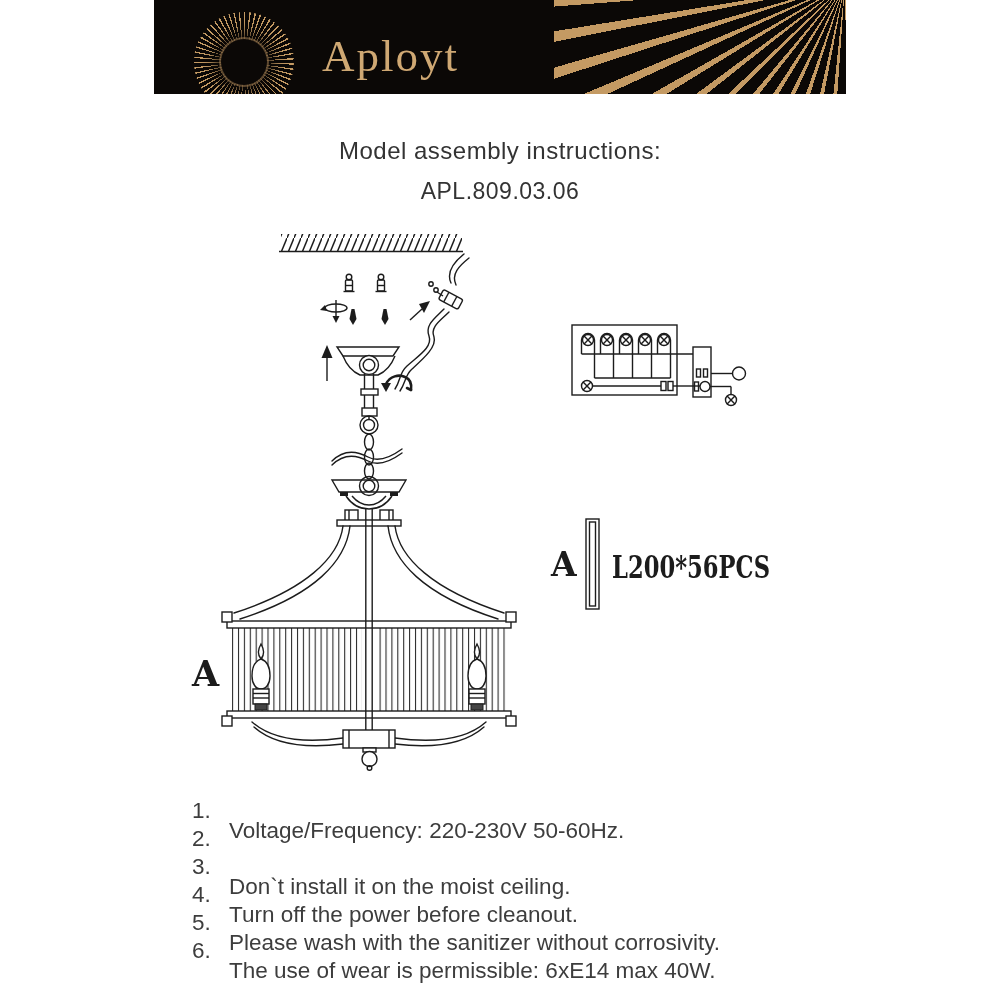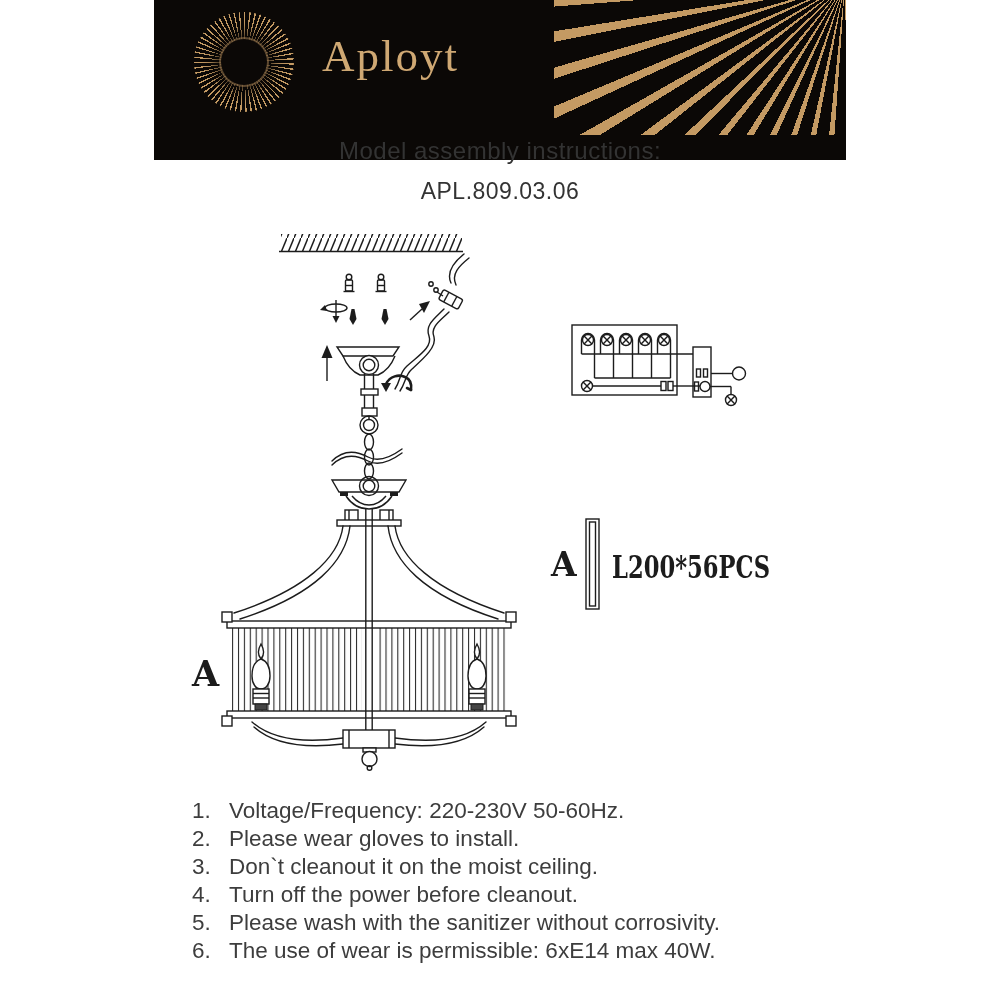--- a/index.html
+++ b/index.html
@@ -2,21 +2,21 @@
 <html><head>
 <meta charset="utf-8">
 <style>
   html,body{margin:0;padding:0;}
   body{
     width:1000px;height:1000px;position:relative;background:#ffffff;
     font-family:"Liberation Sans", sans-serif;overflow:hidden;
   }
   
   .banner{
-    position:absolute;left:154px;top:0;width:692px;height:160px;
+    position:absolute;left:154px;top:0;width:692px;height:94px;
     background:#0b0806;overflow:hidden;
   }
   .sunburst{
     position:absolute;left:40px;top:12px;width:100px;height:100px;border-radius:50%;
     background:repeating-conic-gradient(#c49a63 0deg 1.7deg, rgba(0,0,0,0) 1.7deg 6.1deg);
   }
   .sun-core{
     position:absolute;left:50%;top:50%;width:46px;height:46px;margin:-23px 0 0 -23px;
     border-radius:50%;background:#0b0806;
     box-shadow:0 0 0 2px rgba(196,154,99,.45), 0 0 14px 6px rgba(11,8,6,.9);
@@ -49,21 +49,21 @@
   .fillb{stroke:none;fill:#1c1c1c;}
   .thick{stroke:#1c1c1c;fill:none;stroke-width:2.6;stroke-linecap:round;}
   .serif-label{font-family:"DejaVu Serif", serif;font-weight:bold;fill:#1c1c1c;stroke:none;}
   
   ol.instructions{
     position:absolute;left:192px;top:797px;margin:0;padding:0;list-style:none;
     color:#3d3d3d;font-size:22.5px;
   }
   ol.instructions li{display:flex;height:28px;line-height:28px;}
   ol.instructions .num{width:37px;flex:0 0 37px;}
-  ol.instructions .txt{white-space:nowrap;}
+  ol.instructions .txt{white-space:nowrap;margin-top:20px;}
 </style>
 </head>
 <body>
 
 <div class="banner">
   <div class="sunburst">
     <div class="sun-core"></div>
   </div>
   <div class="wordmark">Aployt</div>
   <div class="corner-rays"></div>
@@ -309,25 +309,24 @@
   </g>
 </svg>
 
 <ol class="instructions">
   <li>
       <span class="num">1.</span>
       <span class="txt">Voltage/Frequency: 220-230V 50-60Hz.</span>
     </li>
   <li>
       <span class="num">2.</span>
-      <span class="txt">Please wear gloves to install.</span>
     </li>
   <li>
       <span class="num">3.</span>
-      <span class="txt">Don`t cleanout it on the moist ceiling.</span>
+      <span class="txt">Don`t install it on the moist ceiling.</span>
     </li>
   <li>
       <span class="num">4.</span>
       <span class="txt">Turn off the power before cleanout.</span>
     </li>
   <li>
       <span class="num">5.</span>
       <span class="txt">Please wash with the sanitizer without corrosivity.</span>
     </li>
   <li>

